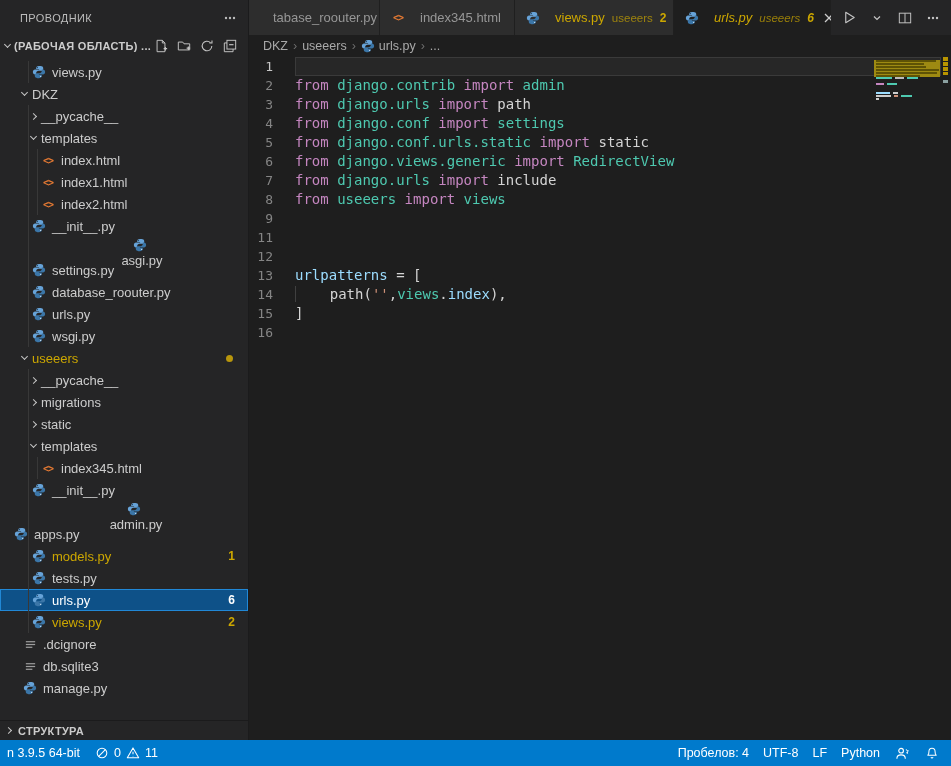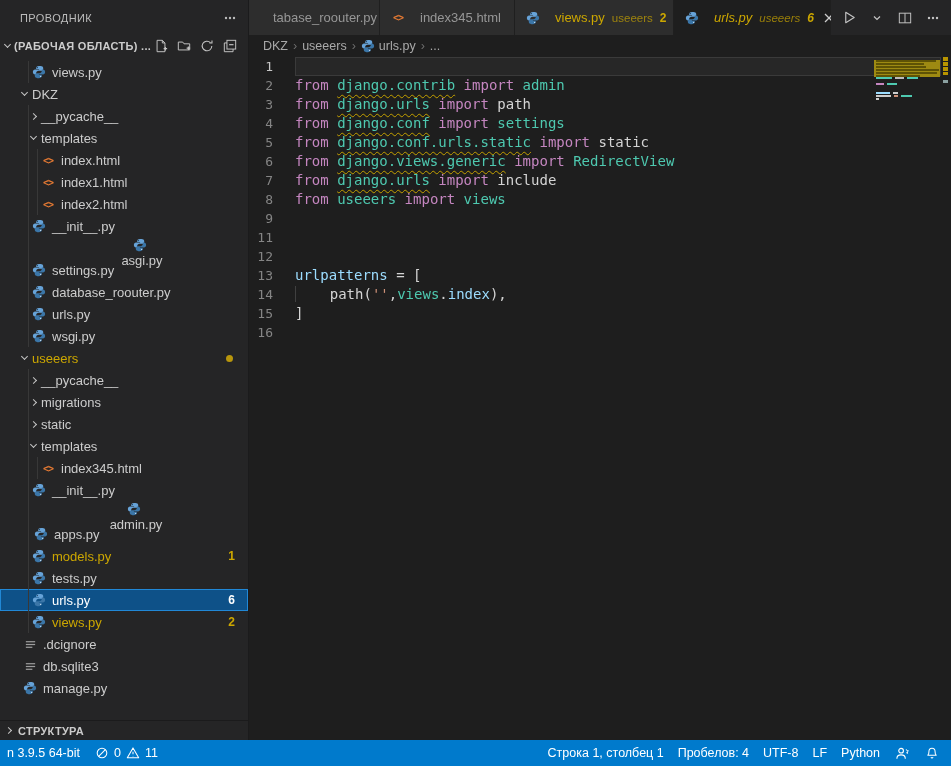--- a/index.html
+++ b/index.html
@@ -58,21 +58,21 @@
 
   
   .editor{position:absolute;left:0;top:57px;right:0;bottom:0;overflow:hidden;}
   .code-line{display:flex;height:19px;line-height:19px;font-family:"DejaVu Sans Mono",monospace;font-size:14px;}
   .gutter{width:46px;flex:none;text-align:right;padding-right:22px;color:#858585;font-size:13px;}
   .code-line.cur .gutter{color:#c6c6c6;}
   .content{flex:1;white-space:pre;margin-right:10px;}
   .code-line.cur .content{background:rgba(255,255,255,.045);box-shadow:inset 0 0 0 1px #3a3a3a;}
   .tok-kw{color:#c586c0;}
   .tok-mod,.tok-modw{color:#4ec9b0;}
-  .tok-modw{text-decoration:underline;text-decoration-style:wavy;text-decoration-color:#c3a000;text-decoration-thickness:1px;text-underline-offset:3.5px;text-align:center;}
+  .tok-modw{text-decoration-style:wavy;text-decoration-color:#c3a000;text-decoration-thickness:1px;text-underline-offset:3.5px;text-align:center;}
   .tok-pl{color:#d4d4d4;}
   .tok-var{color:#9cdcfe;}
   .tok-str{color:#ce9178;}
   .tok-guide{border-left:1px solid #404040;}
 
   
   .minimap{position:absolute;top:0;right:11px;width:66px;height:660px;cursor:pointer;}
   .mm-line{position:absolute;left:0;width:66px;height:3px;}
   .mm-warnbg{background:#9e8a12;}
   .mm-mark{position:absolute;top:0;height:2px;}
@@ -302,21 +302,21 @@
           <span class="ic">
             <svg width="14" height="14" viewBox="0 0 16 16">
               <path fill="#67a3d8" d="M7.9 1C6 1 4.8 1.9 4.8 3.3v1.3h3.3v.5H3.5C2 5.1 1 6.3 1 8s1 2.9 2.4 2.9h1.4V9.2c0-1.4 1.2-2.5 2.6-2.5h3.2c1.2 0 2.2-1 2.2-2.2V3.3C12.8 1.9 11.6 1 9.8 1z"></path>
               <circle fill="#17344f" cx="6.1" cy="2.9" r=".7"></circle>
               <path fill="#3b76a8" d="M8.1 15c1.9 0 3.1-.9 3.1-2.3v-1.3H7.9v-.5h4.6c1.5 0 2.5-1.2 2.5-2.9s-1-2.9-2.4-2.9h-1.4v1.7c0 1.4-1.2 2.5-2.6 2.5H5.4c-1.2 0-2.2 1-2.2 2.2v1.2C3.2 14.1 4.4 15 6.2 15z"></path>
               <circle fill="#cfe3f2" cx="9.9" cy="13.1" r=".7"></circle>
             </svg>
           </span>
           <span class="label">admin.py</span>
         </div>
-        <div class="row" style="padding-left: 33px;">
+        <div class="row" style="padding-left: 13px;">
           <span class="guide" style="left: 28px;"></span>
           <span class="ic">
             <svg width="14" height="14" viewBox="0 0 16 16">
               <path fill="#67a3d8" d="M7.9 1C6 1 4.8 1.9 4.8 3.3v1.3h3.3v.5H3.5C2 5.1 1 6.3 1 8s1 2.9 2.4 2.9h1.4V9.2c0-1.4 1.2-2.5 2.6-2.5h3.2c1.2 0 2.2-1 2.2-2.2V3.3C12.8 1.9 11.6 1 9.8 1z"></path>
               <circle fill="#17344f" cx="6.1" cy="2.9" r=".7"></circle>
               <path fill="#3b76a8" d="M8.1 15c1.9 0 3.1-.9 3.1-2.3v-1.3H7.9v-.5h4.6c1.5 0 2.5-1.2 2.5-2.9s-1-2.9-2.4-2.9h-1.4v1.7c0 1.4-1.2 2.5-2.6 2.5H5.4c-1.2 0-2.2 1-2.2 2.2v1.2C3.2 14.1 4.4 15 6.2 15z"></path>
               <circle fill="#cfe3f2" cx="9.9" cy="13.1" r=".7"></circle>
             </svg>
           </span>
           <span class="label">apps.py</span>
@@ -640,23 +640,20 @@
               <path d="M8 2.2L14.5 13.5h-13z" stroke-linejoin="round"></path>
               <line x1="8" y1="6.5" x2="8" y2="9.5"></line>
               <circle cx="8" cy="11.6" r=".5" fill="#ffffff" stroke="none"></circle>
             </svg>
           </span>
           <span>11</span>
         </div>
       </div>
     <div class="sb-right" id="status-right">
         <div class="sb-item">
-          <span>Строка 1, столбец 1</span>
-        </div>
-        <div class="sb-item">
           <span>Пробелов: 4</span>
         </div>
         <div class="sb-item">
           <span>UTF-8</span>
         </div>
         <div class="sb-item">
           <span>LF</span>
         </div>
         <div class="sb-item">
           <span>Python</span>

